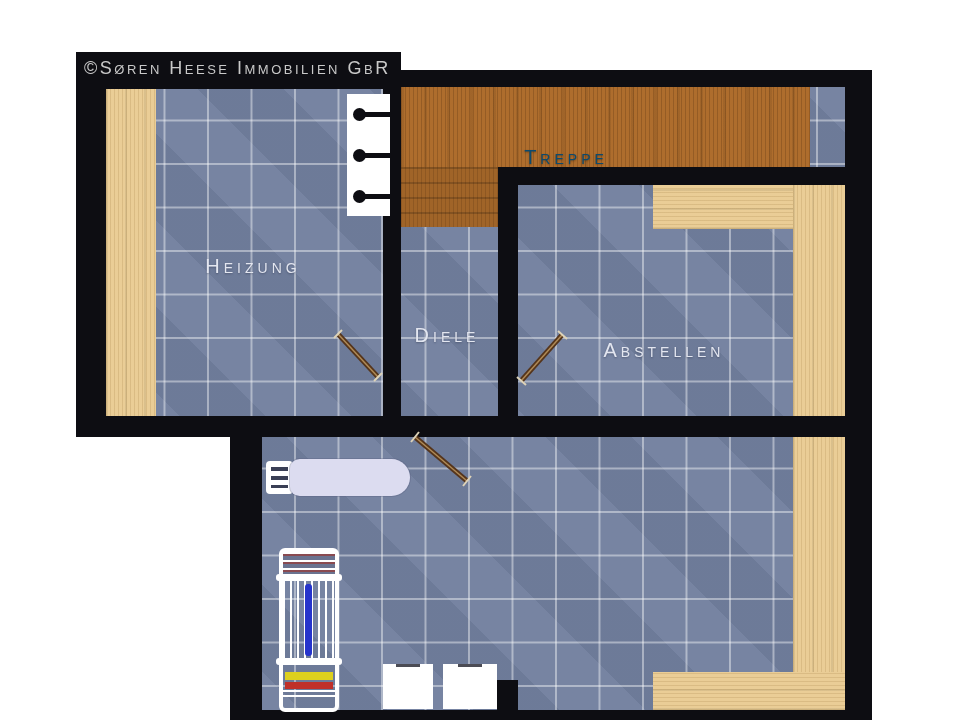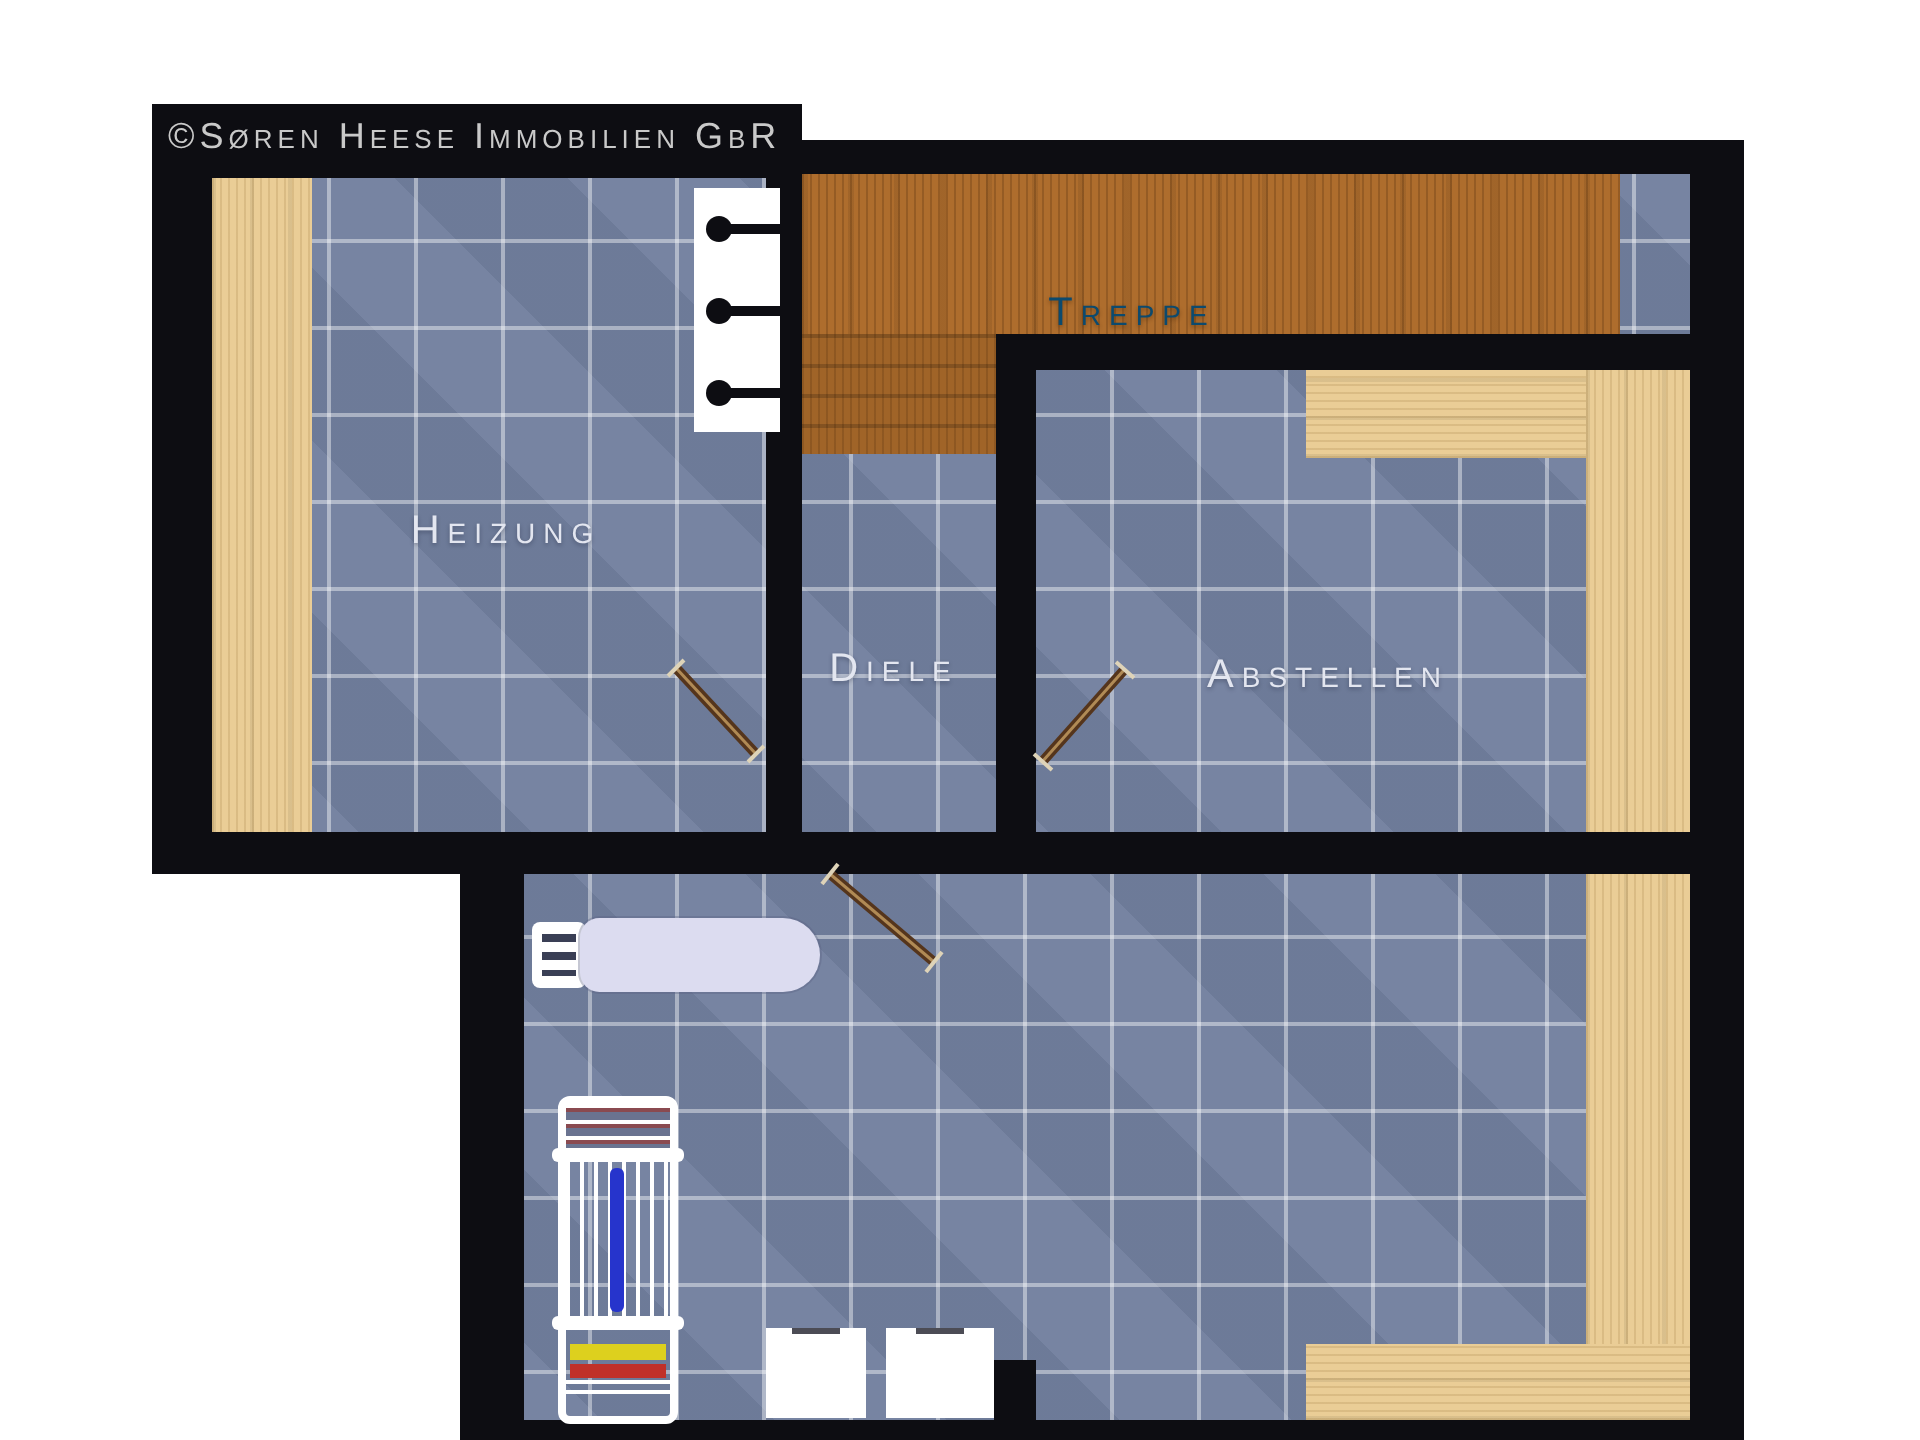--- a/index.html
+++ b/index.html
@@ -90,21 +90,21 @@
   #washer-right{left:443px;top:620px;width:54px;height:45px;}
   .appliance .tick{position:absolute;left:50%;top:0;width:24px;height:3px;margin-left:-12px;background:#4c4c55;}
 
   
   .room-label{position:absolute;transform:translate(-50%,-50%);
     font-variant:small-caps;letter-spacing:4px;font-size:20px;color:#e3e6f0;
     white-space:nowrap;text-shadow:0 1px 2px rgba(20,25,45,.35);}
   #label-heizung{left:253px;top:222px;}
   #label-treppe{left:566px;top:113px;color:#0c4a6e;text-shadow:0 1px 2px rgba(60,30,0,.45);}
   #label-diele{left:447px;top:291px;text-align:right;}
-  #label-abstellen{left:664px;top:294px;}
+  #label-abstellen{left:664px;top:306px;}
   #label-hwr{left:580px;top:546px;font-size:18px;letter-spacing:2.5px;}
   #copyright{left:84px;top:14px;font-variant:small-caps;letter-spacing:2.5px;
     font-size:18px;color:#c9c9c9;white-space:nowrap;}
 
   #doors-overlay{left:0;top:0;width:960px;height:720px;pointer-events:none;}
 </style>
 </head>
 <body>
 
 <div class="stage">

